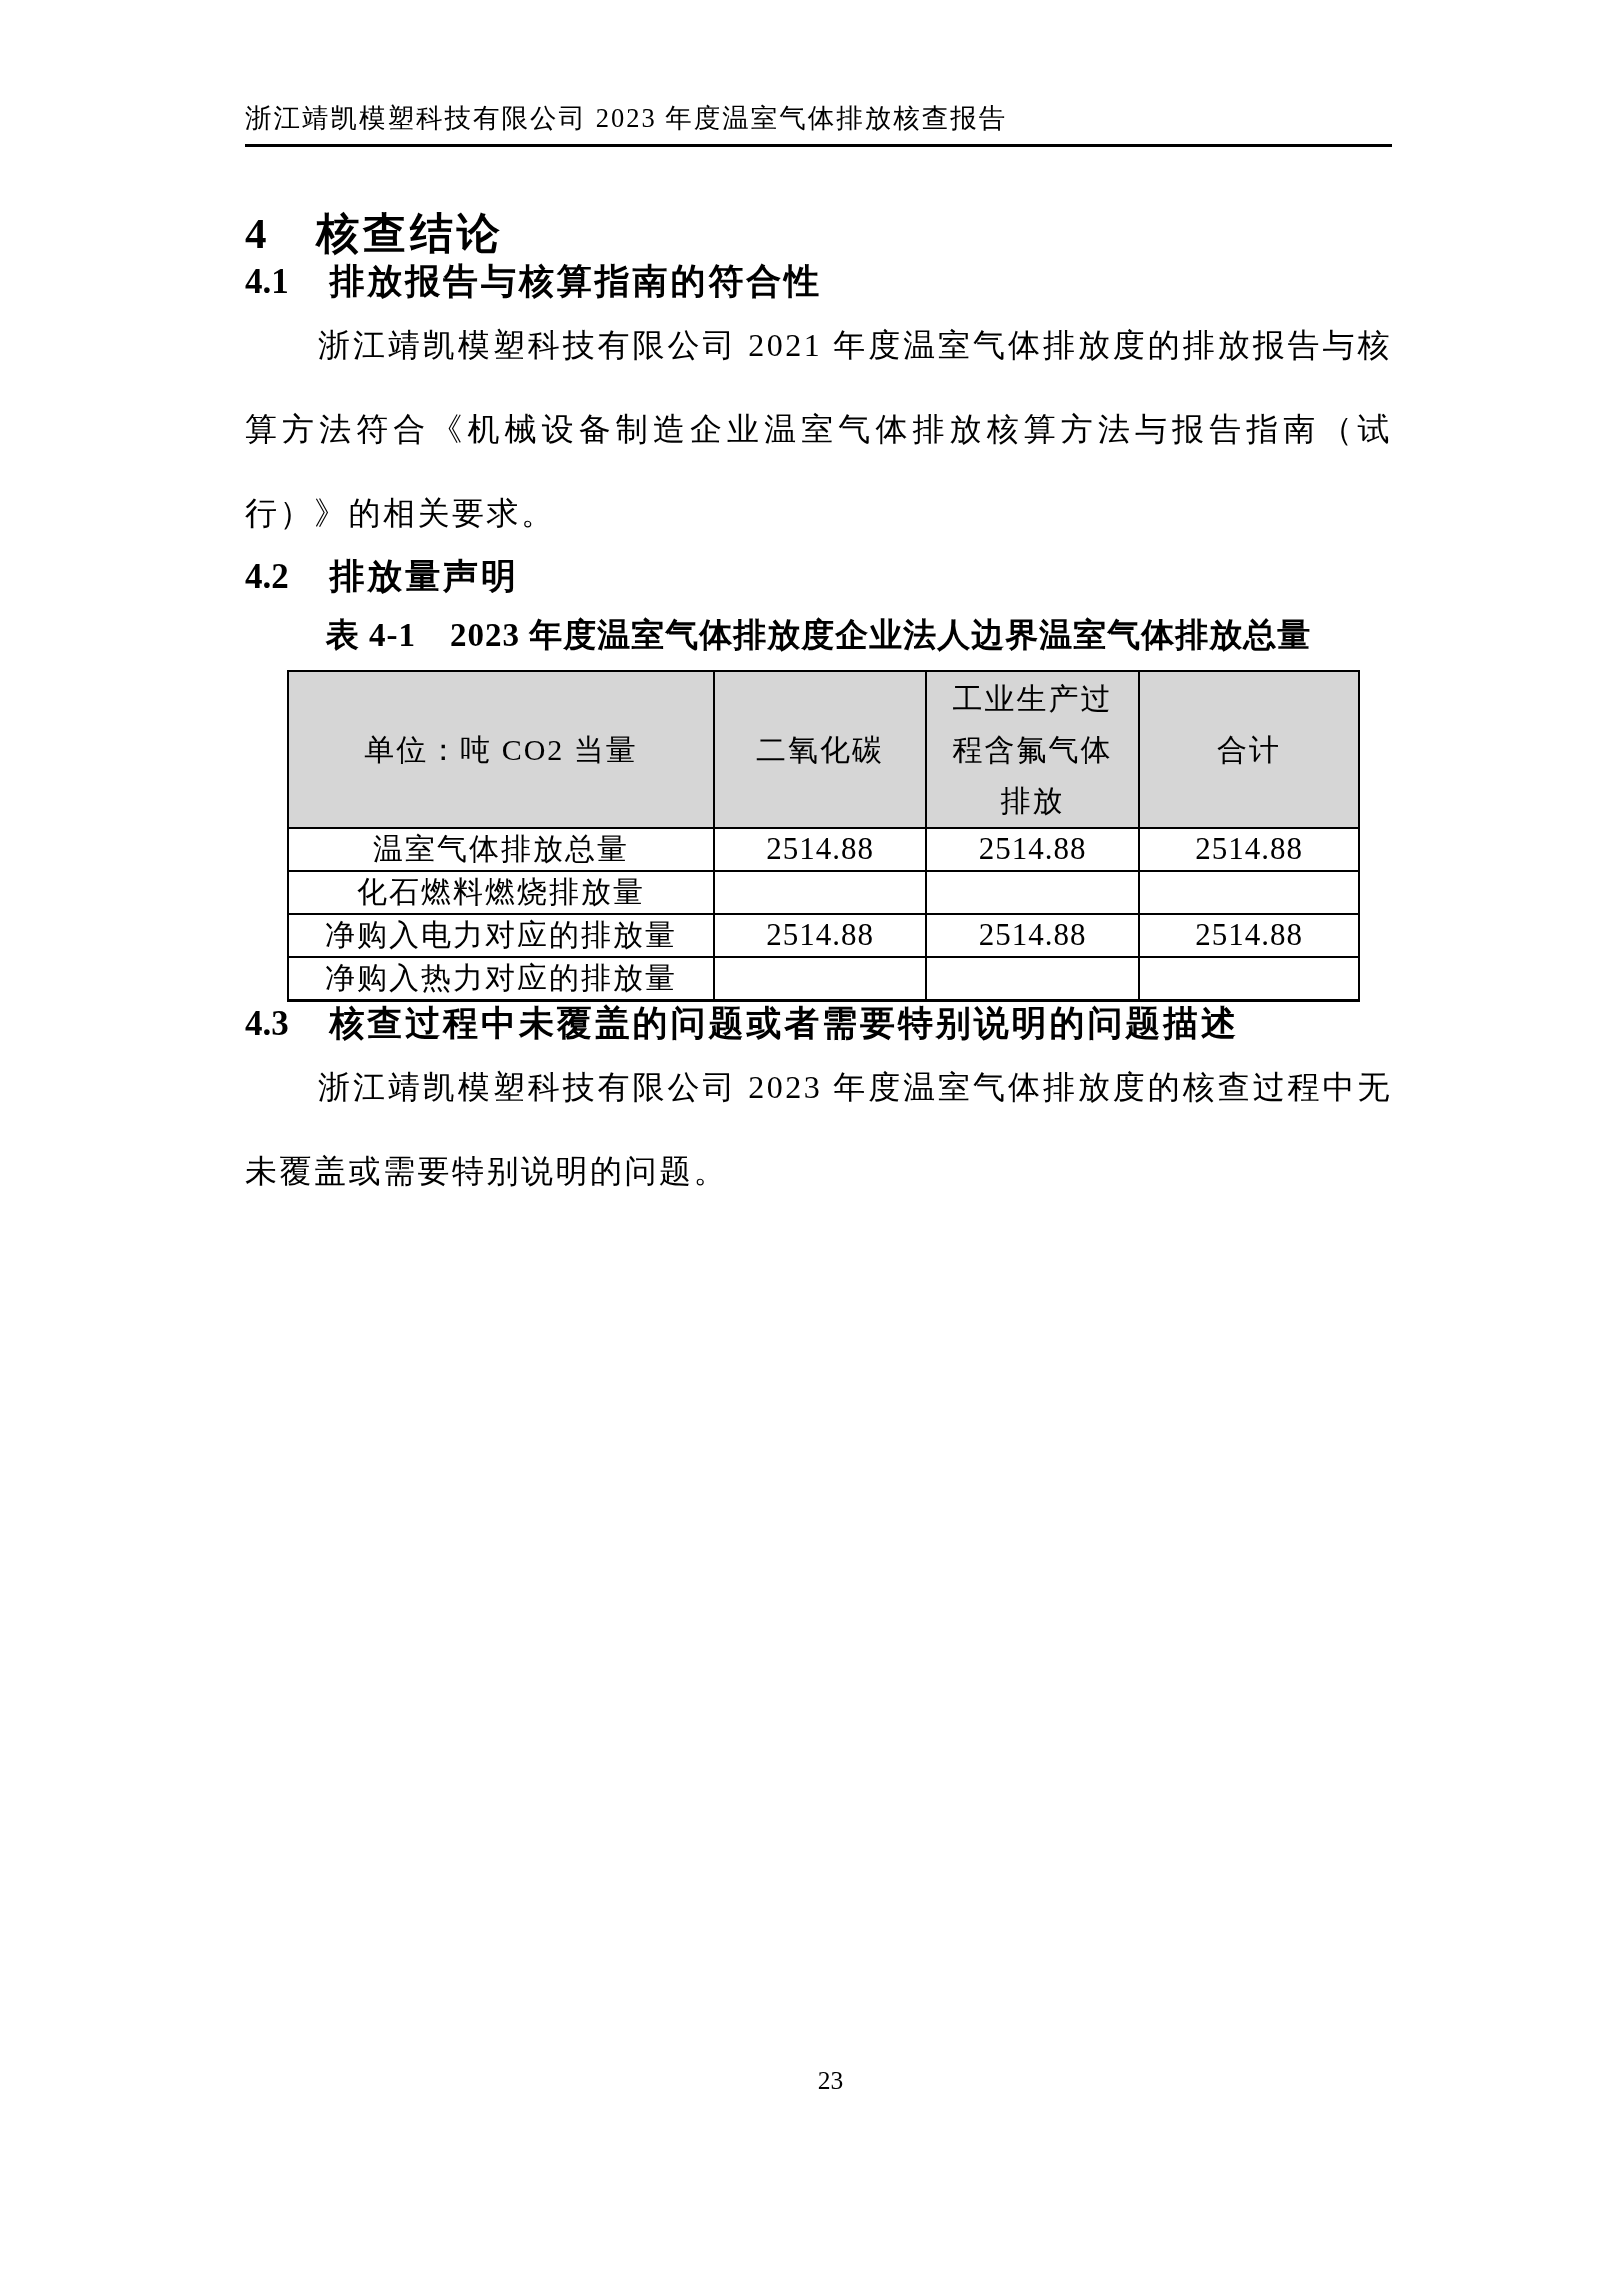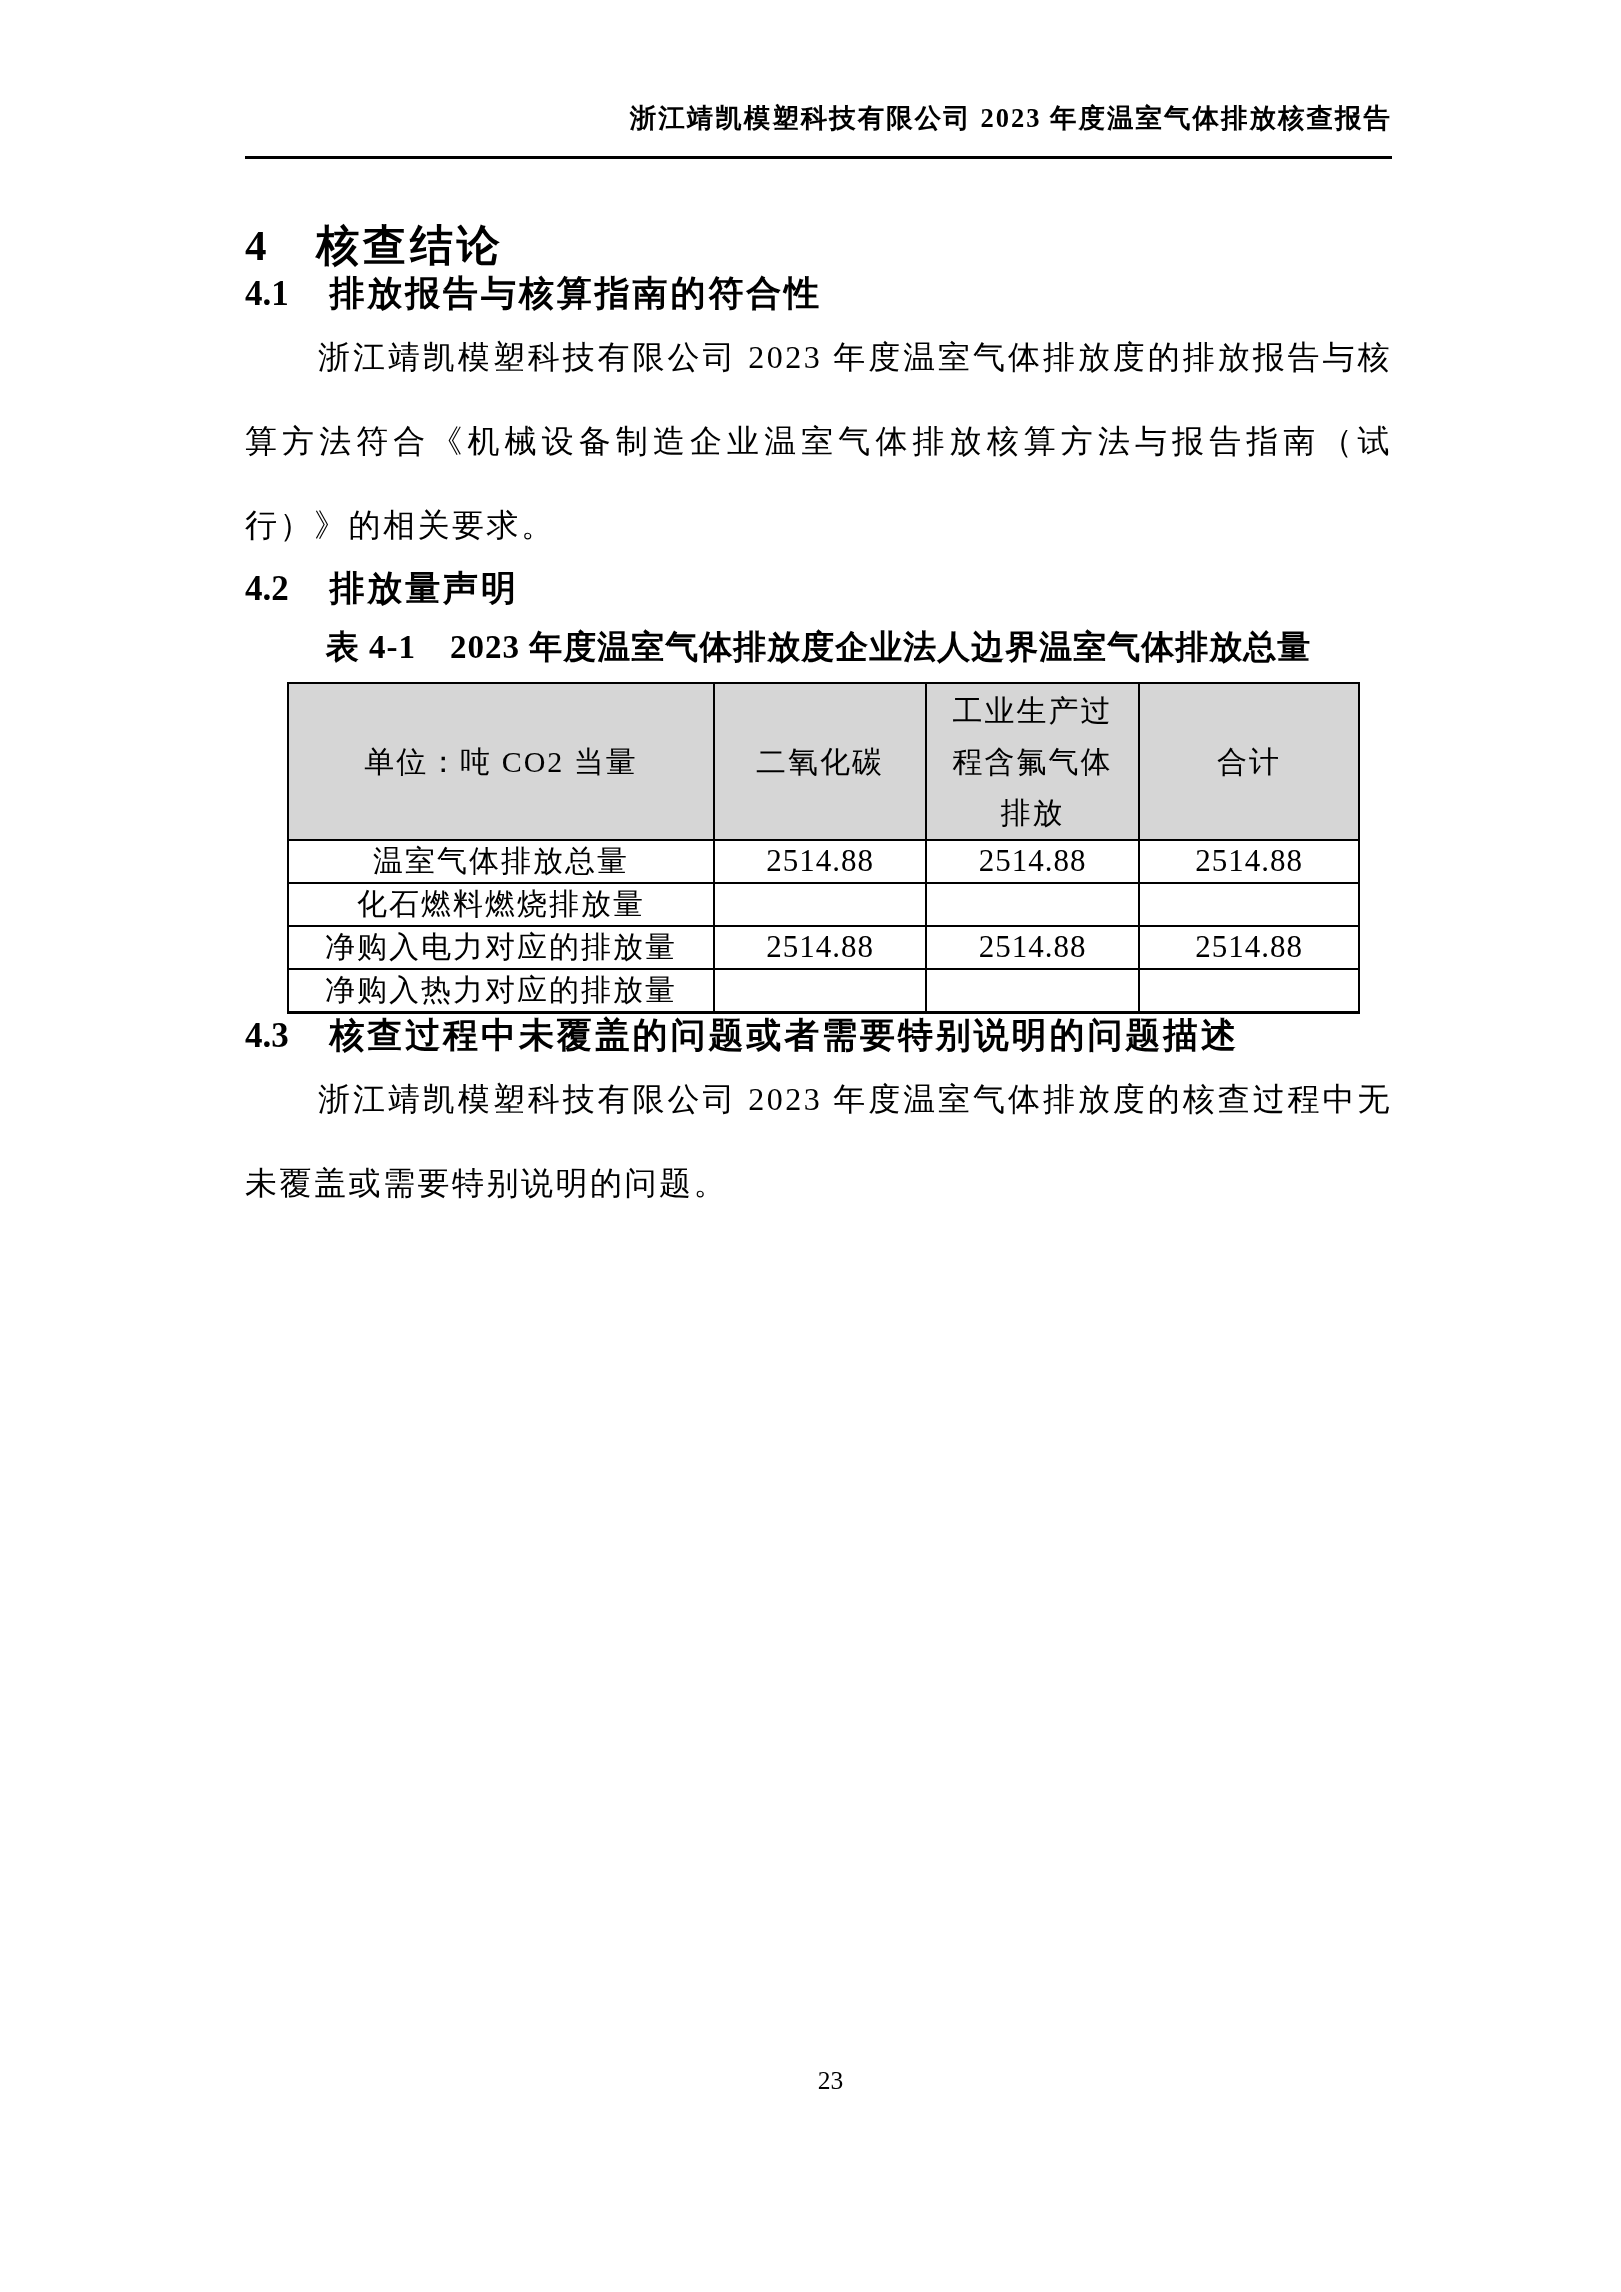--- a/index.html
+++ b/index.html
@@ -13,26 +13,26 @@
     font-family: "Liberation Serif", "DejaVu Serif", serif;
     overflow: hidden;
   }
   .content {
     margin-left: 245px;
     width: 1147px;
   }
   
   .doc-header {
     padding-top: 102px;
-    padding-bottom: 22px;
+    padding-bottom: 10px;
     border-bottom: 3.9px solid #000;
-    text-align: right;
+    text-align: left;
     font-size: 26.5px;
     line-height: 32px;
-    font-weight: 700;
+    font-weight: 400;
     letter-spacing: 2px;
   }
   
   h1.sec {
     margin: 61px 0 0 0;
     font-size: 43px;
     line-height: 52px;
     font-weight: bold;
     letter-spacing: 3.9px;
   }
@@ -124,21 +124,21 @@
     <h1 class="sec">
       <span class="h-num">4</span>
       <span class="h-title">核查结论</span>
     </h1>
 
     <h2 class="sec h41">
       <span class="h-num">4.1</span>
       <span class="h-title">排放报告与核算指南的符合性</span>
     </h2>
 
-    <p class="body-para p41">浙江靖凯模塑科技有限公司 2023 年度温室气体排放度的排放报告与核算方法符合《机械设备制造企业温室气体排放核算方法与报告指南（试行）》的相关要求。</p>
+    <p class="body-para p41">浙江靖凯模塑科技有限公司 2021 年度温室气体排放度的排放报告与核算方法符合《机械设备制造企业温室气体排放核算方法与报告指南（试行）》的相关要求。</p>
 
     <h2 class="sec h42">
       <span class="h-num">4.2</span>
       <span class="h-title">排放量声明</span>
     </h2>
 
 
     <div class="table-caption">表 4-1　2023 年度温室气体排放度企业法人边界温室气体排放总量</div>
 
     <table class="emission-table">

